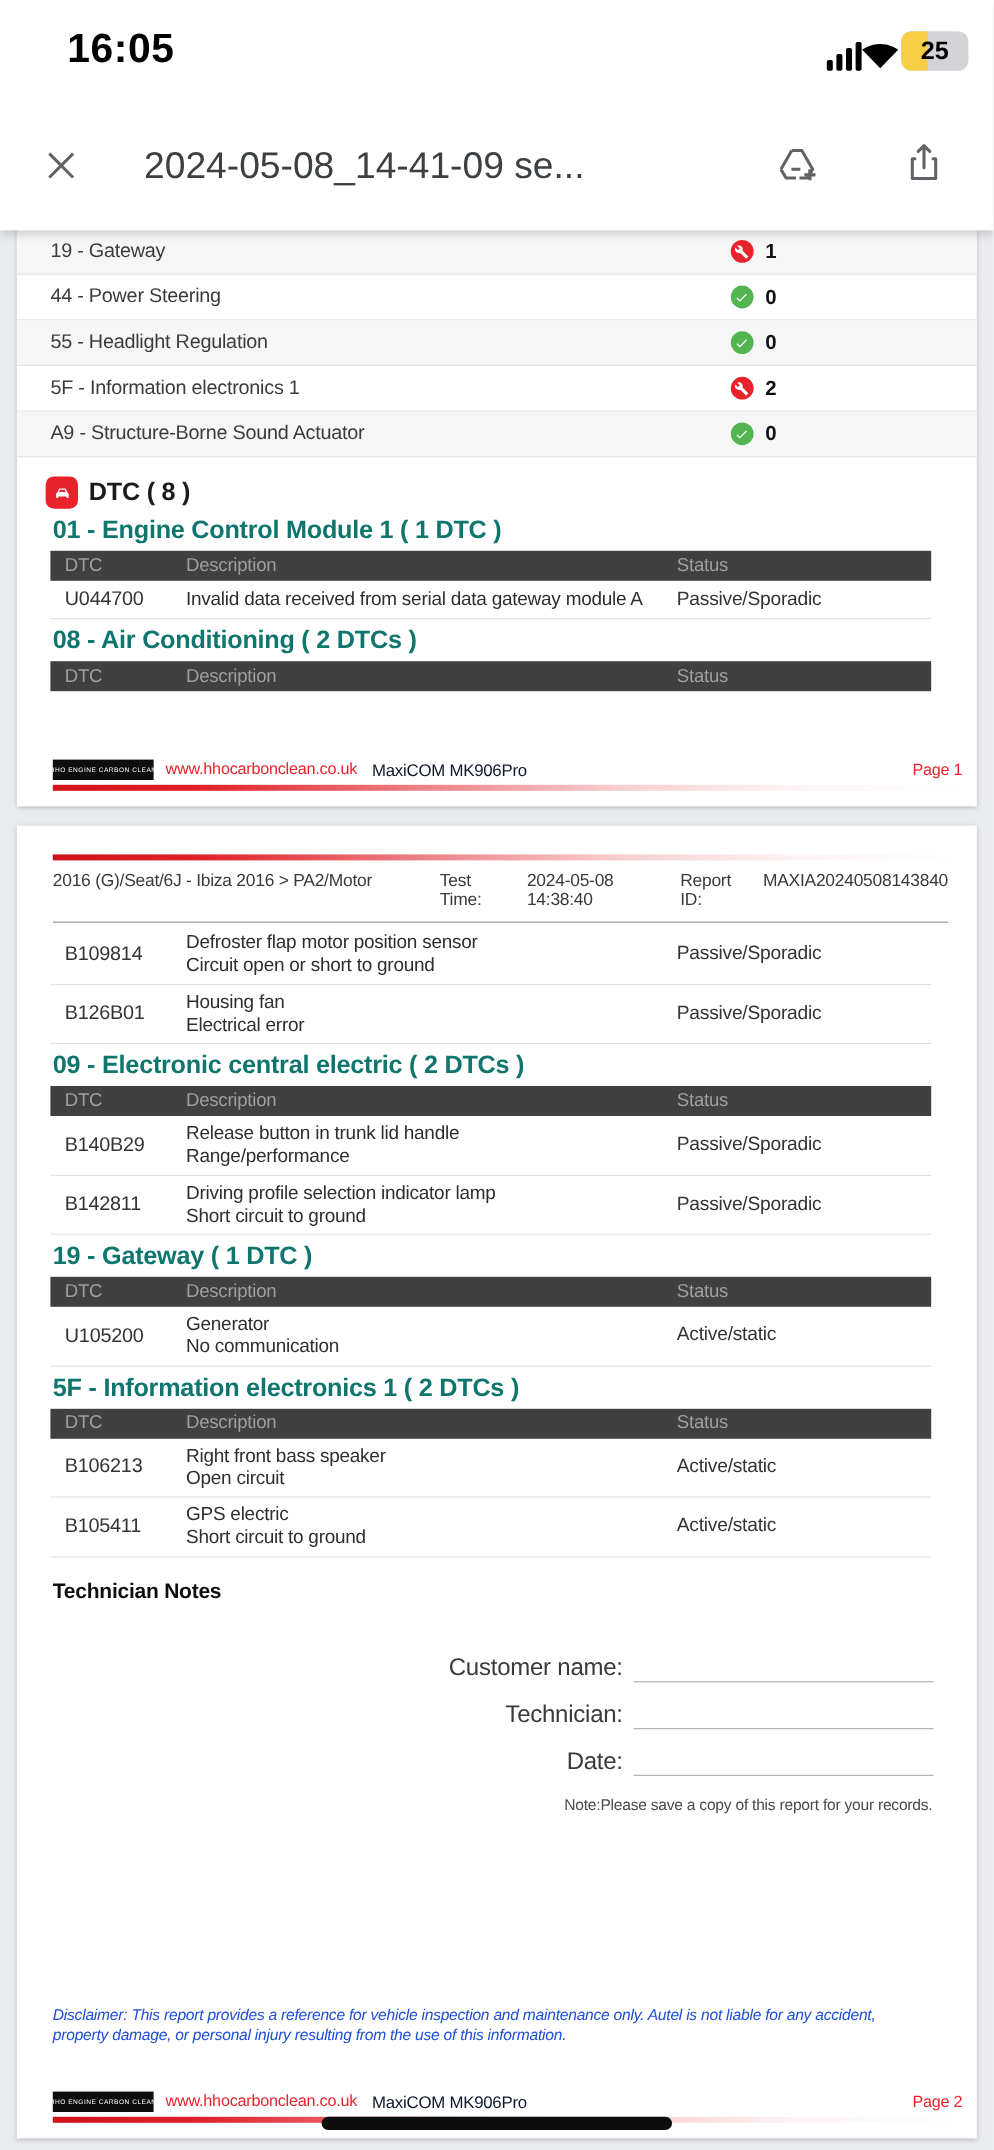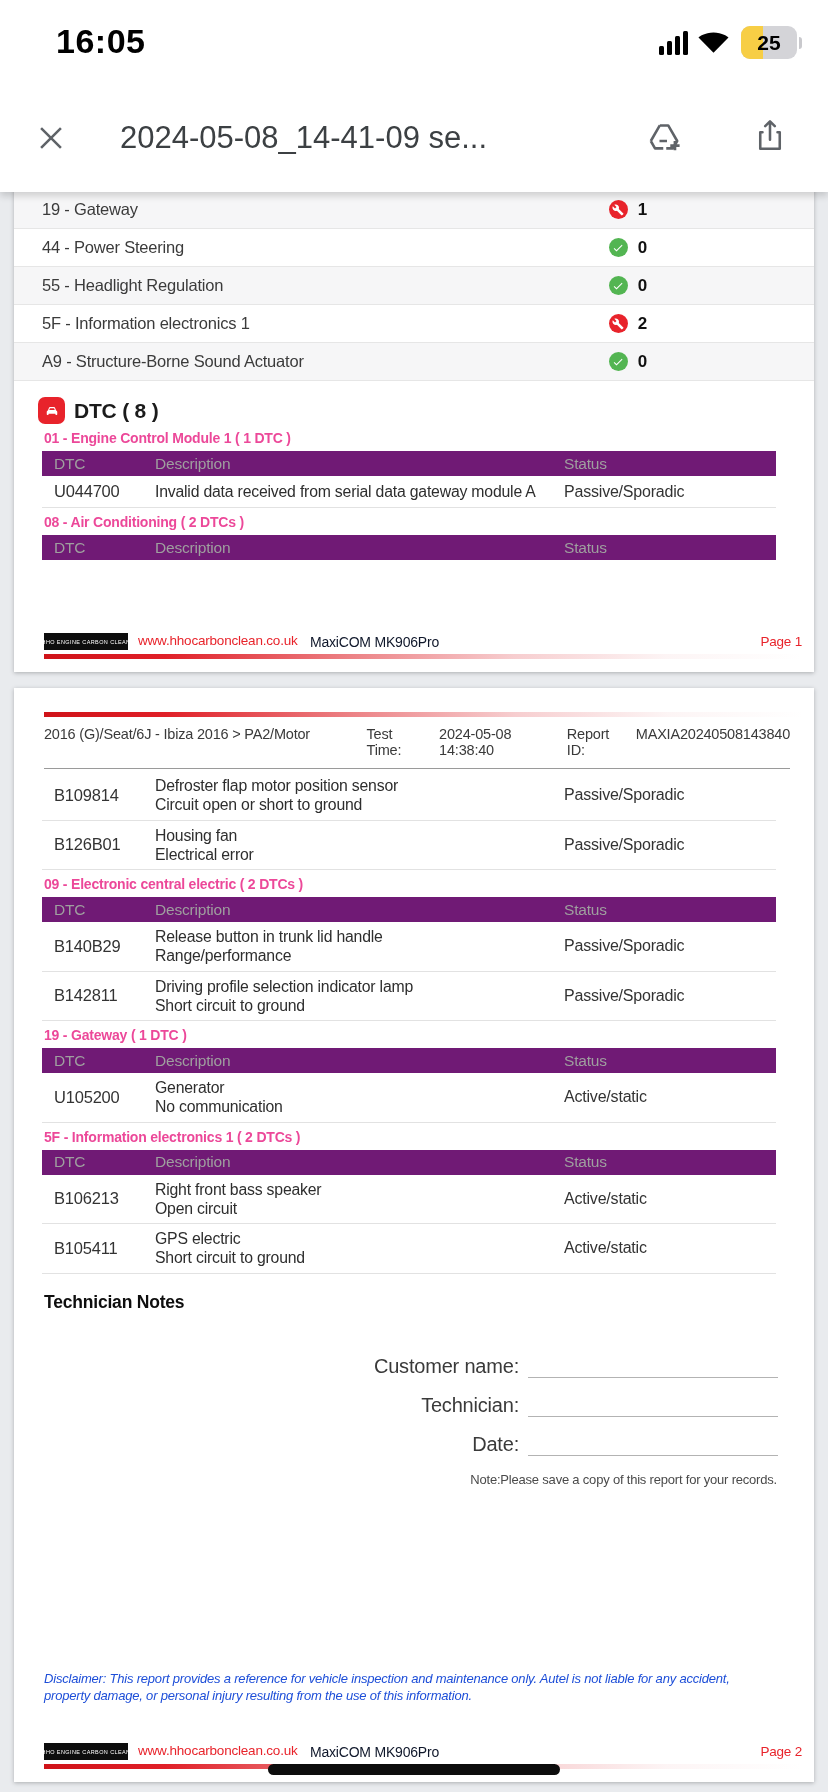--- a/index.html
+++ b/index.html
@@ -3,21 +3,21 @@
 <meta charset="utf-8">
 <style>
   html,body{margin:0;padding:0;}
   body{width:828px;height:1792px;position:relative;overflow:hidden;
        background:#e9ebee;font-family:"Liberation Sans","DejaVu Sans",sans-serif;}
 
   
   .topchrome{position:absolute;top:0;left:0;right:0;height:192px;background:#fff;z-index:10;
              box-shadow:0 4px 7px rgba(0,0,0,.16);}
   .time{position:absolute;left:56px;top:22px;font-size:34px;font-weight:700;color:#000;letter-spacing:.5px;}
-  .sicons{position:absolute;right:26px;top:26px;display:flex;align-items:center;gap:10px;}
+  .sicons{position:absolute;right:26px;top:26px;display:flex;align-items:flex-end;}
   .cell{display:flex;align-items:flex-end;gap:3px;height:24px;}
   .cell i{display:block;width:5px;background:#000;border-radius:1.5px;}
   .batt{position:relative;width:56px;height:33px;border-radius:9px;background:#d4d4d8;overflow:hidden;margin-left:2px;}
   .batt .fill{position:absolute;left:0;top:0;bottom:0;width:22px;background:#f7ce45;}
   .batt .pct{position:absolute;inset:0;display:flex;align-items:center;justify-content:center;
              font-size:21px;font-weight:700;color:#000;}
   .battcap{width:3px;height:12px;background:#c9c9cd;border-radius:0 3px 3px 0;margin-left:-8px;}
 
   .appbar{position:absolute;top:95px;left:0;right:0;height:86px;display:flex;align-items:center;}
   .xbtn{margin-left:34px;width:34px;height:34px;color:#5f6368;cursor:pointer;}
@@ -46,26 +46,26 @@
   .badge svg{width:12px;height:12px;}
   .sys-count{font-size:17px;color:#111;font-weight:700;}
 
   
   .dtc-heading{margin:16px 0 4px 24px;display:flex;align-items:center;gap:9px;}
   .dtc-badge{width:27px;height:27px;border-radius:7px;background:#e8232b;display:flex;
              align-items:center;justify-content:center;}
   .dtc-badge svg{width:18px;height:18px;}
   .dtc-title{font-size:21px;font-weight:700;color:#1b1b1b;}
 
-  .sec-title{margin:6px 38px 5px 30px;font-size:14px;font-weight:700;color:#ec4899;}
+  .sec-title{margin:6px 38px 5px 30px;font-size:21px;font-weight:700;color:#0f766e;}
 
   
   .tbl{margin:2px 38px 0 28px;}
   .trow{display:grid;grid-template-columns:113px 405px 1fr;align-items:center;}
-  .thead{background:#701a75;color:#9f9f9f;font-size:15.5px;height:25px;}
+  .thead{background:#404040;color:#9f9f9f;font-size:15.5px;height:25px;}
   .thead .c1{padding-left:12px;}
   .thead .c3{padding-left:4px;}
   .drow{border-bottom:1px solid #e2e2e2;padding:5px 0;min-height:32px;box-sizing:border-box;}
   .drow .c1{padding-left:12px;font-size:16.5px;color:#333;}
   .drow .c2{font-size:15.8px;color:#2e2e2e;line-height:1.22;}
   .drow .c3{padding-left:4px;font-size:16px;color:#333;}
 
   
   .footer-line{position:absolute;bottom:22px;left:30px;right:12px;display:flex;align-items:center;}
   .logo-box{width:84px;height:17px;background:#0d0d0d;color:#fff;font-size:5.5px;letter-spacing:.4px;

